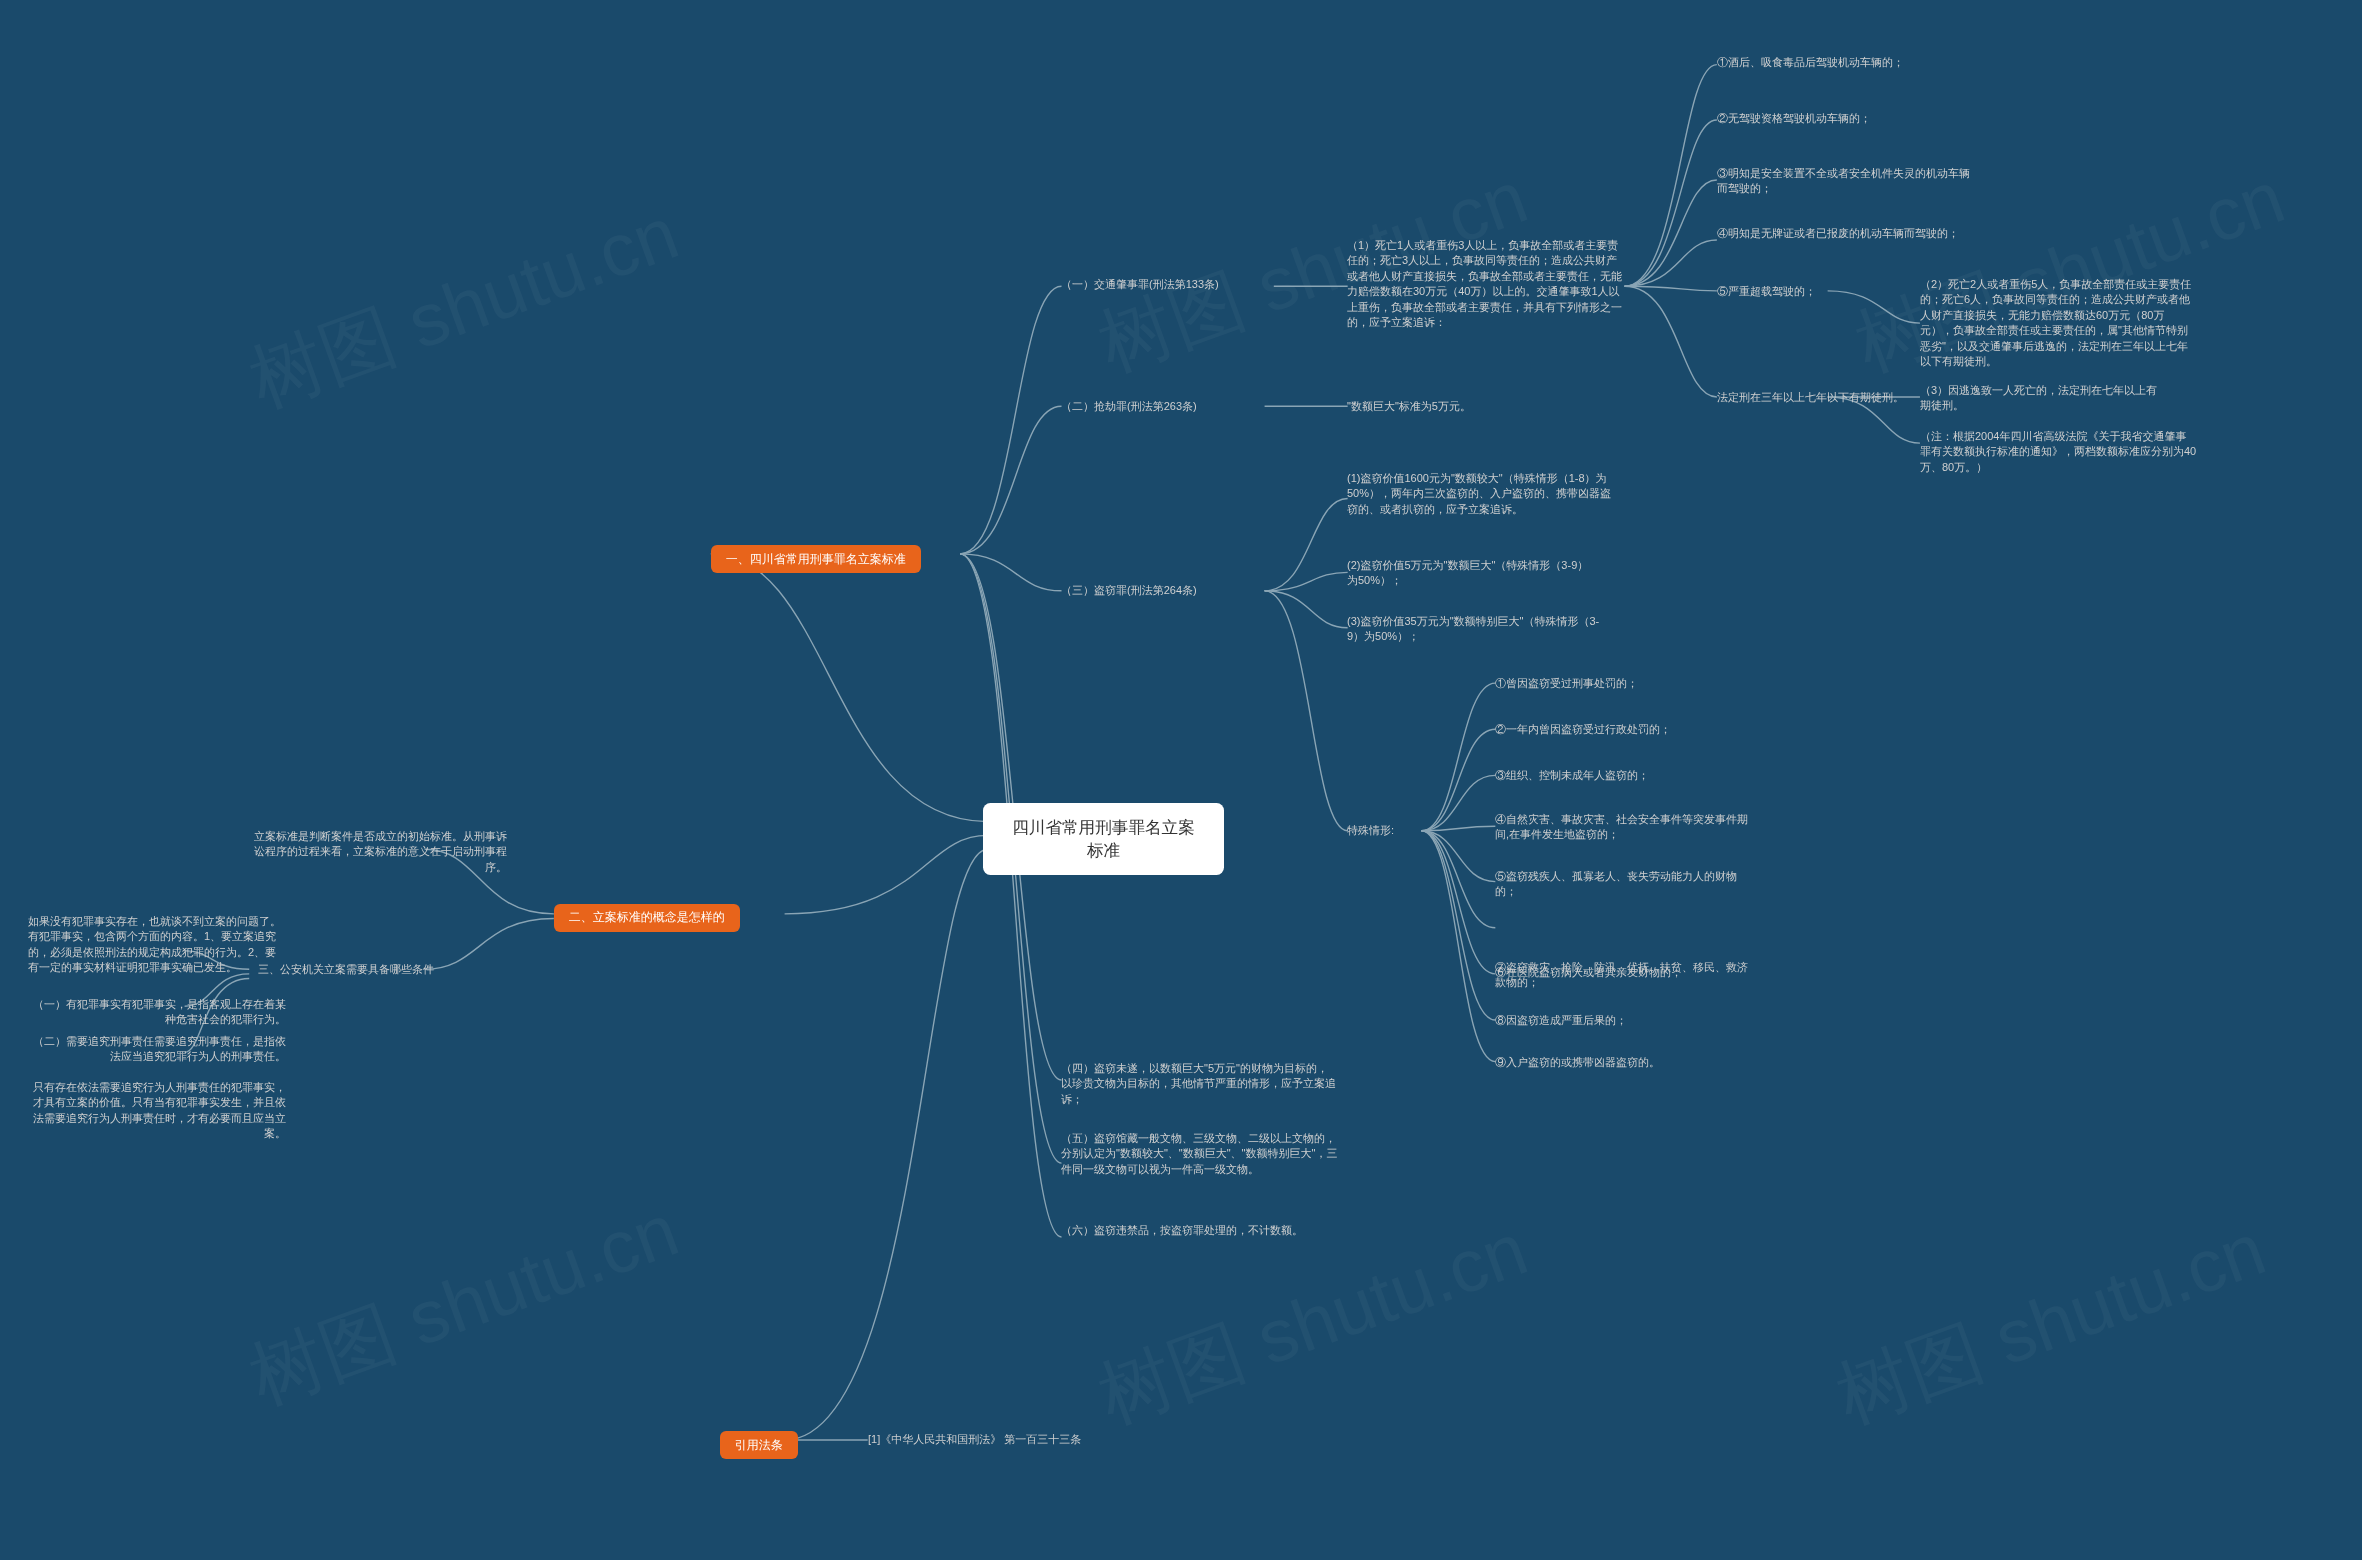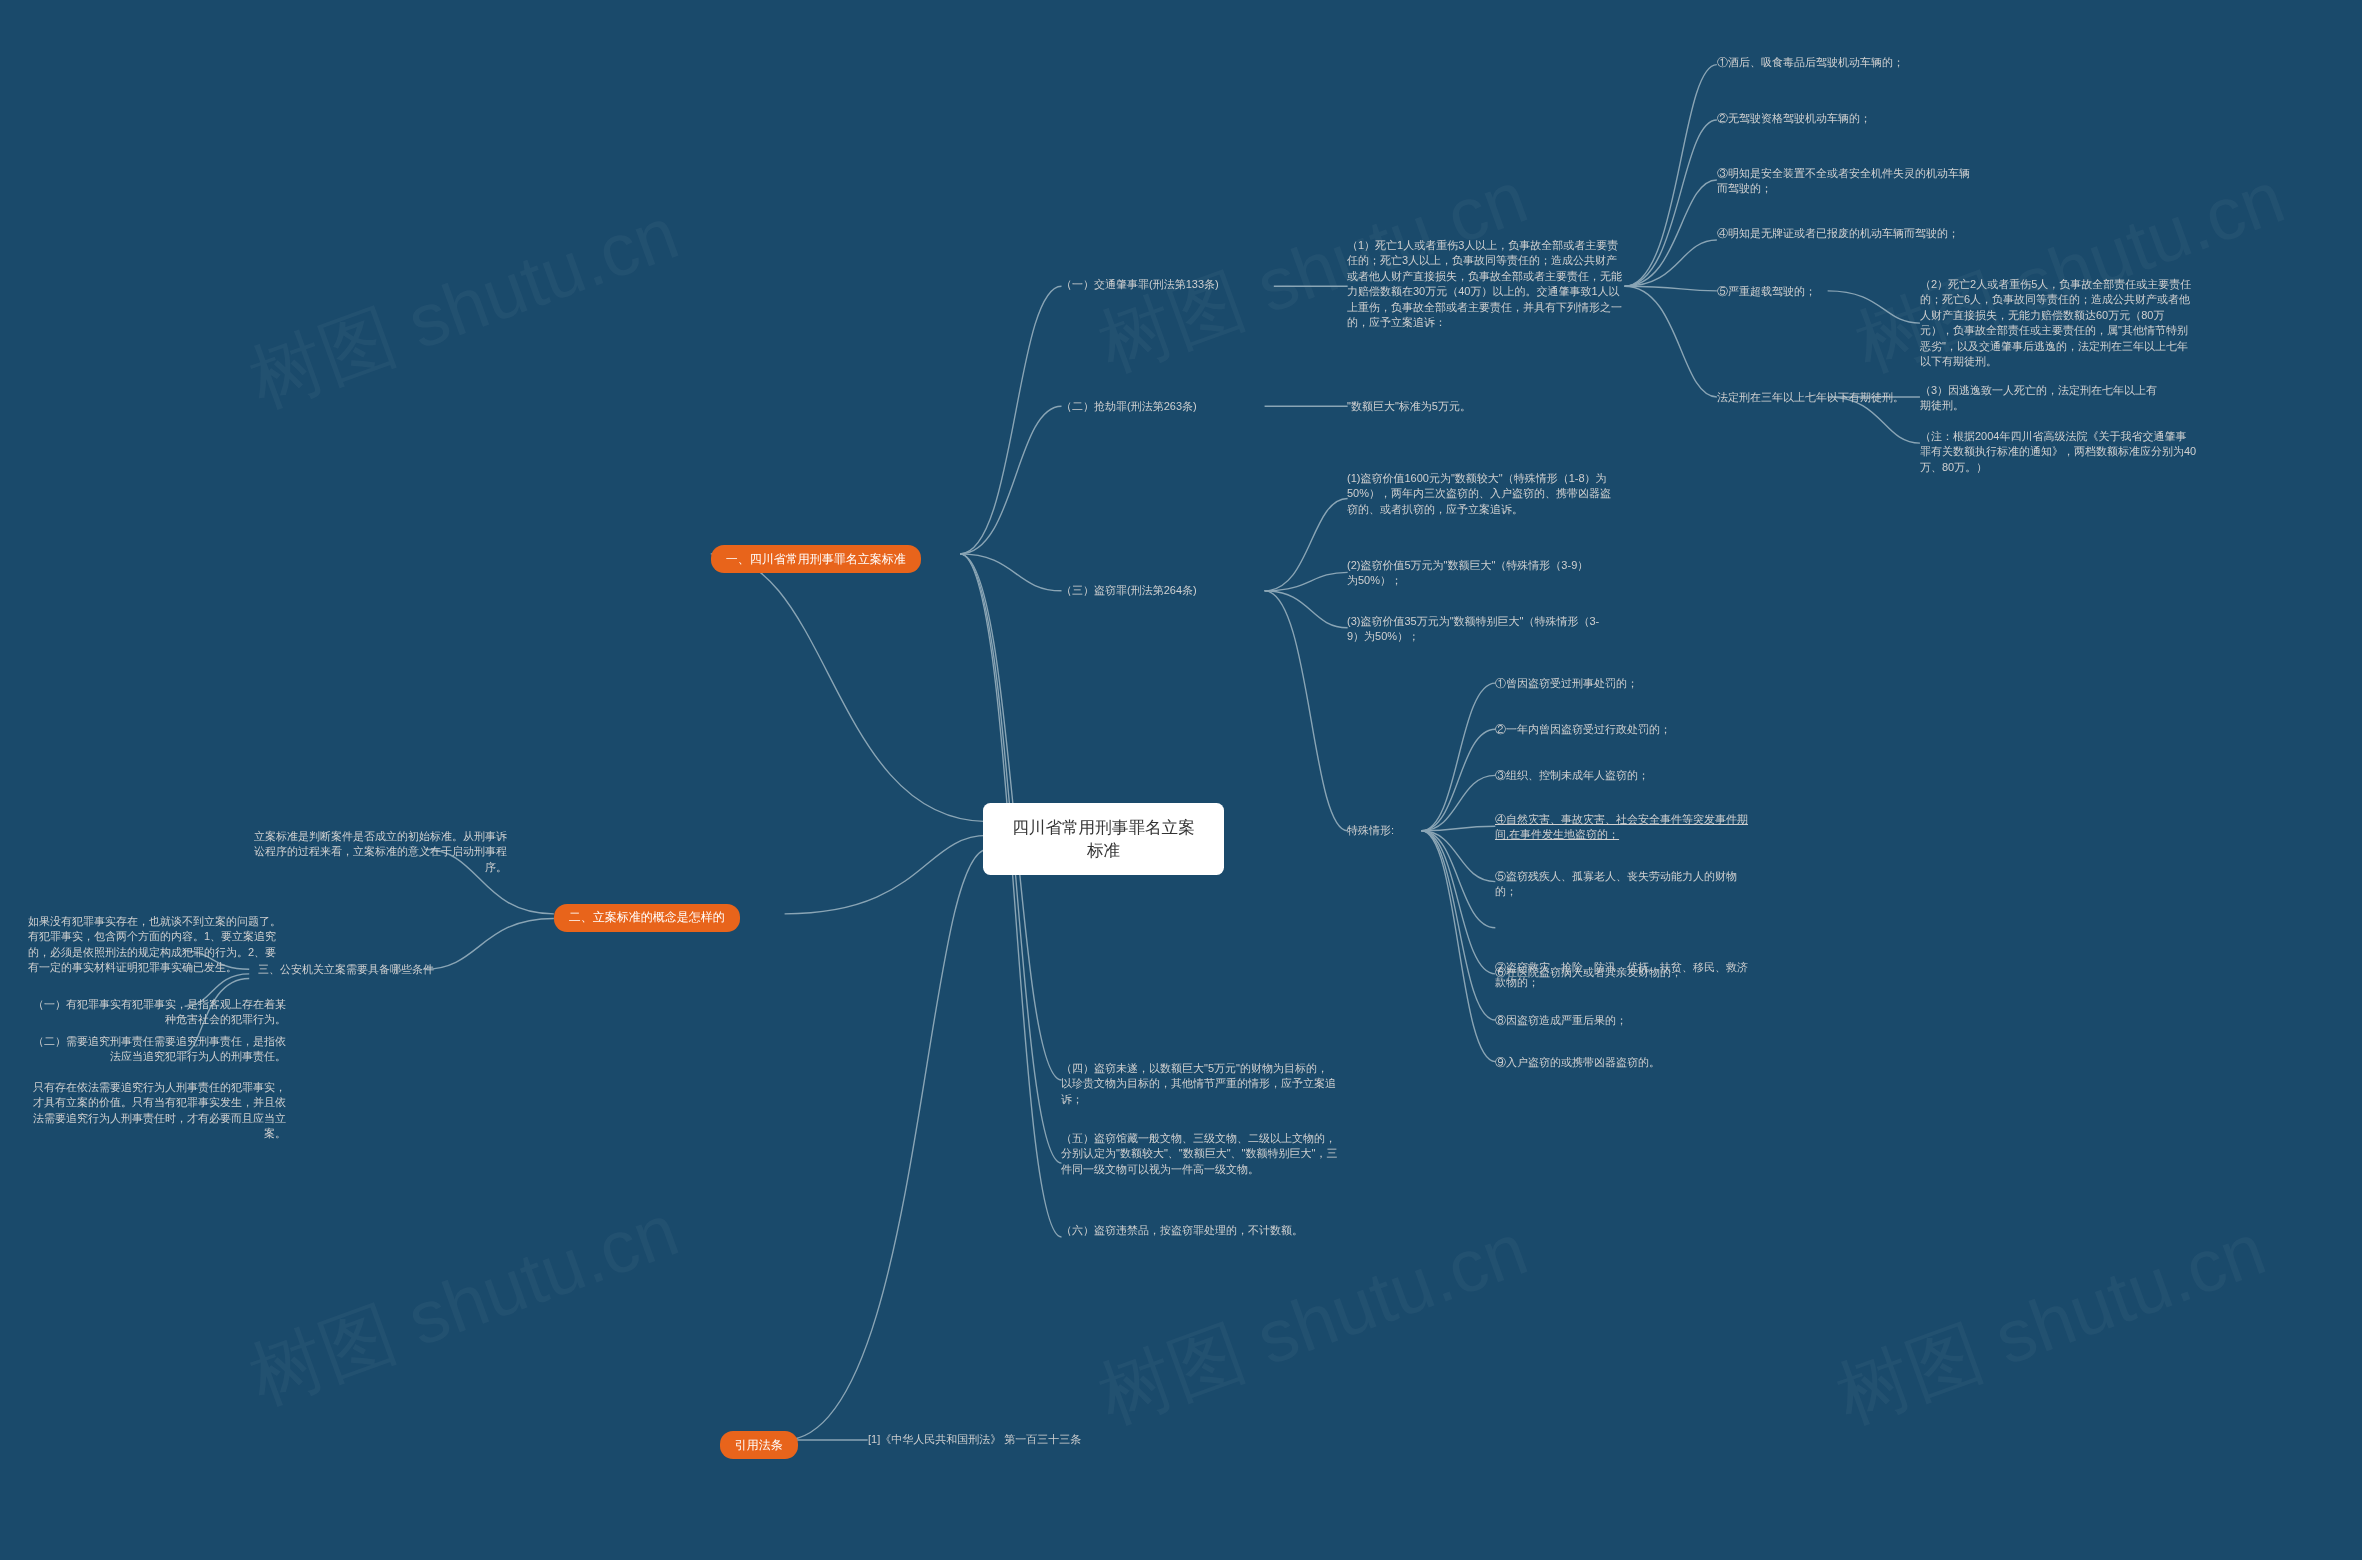--- a/index.html
+++ b/index.html
@@ -1,20 +1,20 @@
 <!DOCTYPE html>
 <html style="font-size:14.8px"><head>
 <meta charset="utf-8">
 <style>
   html,body{margin:0;padding:0;width:2363px;height:1561px;background:#1a4a6b;font-family:"Microsoft YaHei","PingFang SC",sans-serif;overflow:hidden;}
   .canvas{position:relative;width:2363px;height:1561px;}
   svg{position:absolute;top:0;left:0;pointer-events:none;}
   .node{position:absolute;color:#d0d0d0;font-size:11px;line-height:1.4;}
   .root{background:#fff;color:#333;border-radius:7.4px;padding:13px 28px;font-size:16.6px;text-align:center;width:185px;}
-  .pill{background:#e8641b;color:#fff;border-radius:13px;padding:5.5px 14.8px;font-size:12px;display:inline-block;}
+  .pill{background:#e8641b;color:#fff;border-radius:6px;padding:5.5px 14.8px;font-size:12px;display:inline-block;}
   .leaf{max-width:258px;}
   .leaf-wide{max-width:314px;}
   .wm{position:absolute;color:rgba(255,255,255,0.04);font-size:74px;font-weight:300;transform:rotate(-20deg);pointer-events:none;user-select:none;}
 </style>
 </head>
 <body>
 <div class="canvas">
 
 <div class="wm" style="left:240px;top:258px;">树图 shutu.cn</div>
 <div class="wm" style="left:1089px;top:222px;">树图 shutu.cn</div>
@@ -97,21 +97,21 @@
 <div class="node leaf" style="left:1347px;top:399px;">"数额巨大"标准为5万元。</div>
 
 <div class="node leaf" style="left:1061px;top:583px;">（三）盗窃罪(刑法第264条)</div>
 <div class="node leaf-wide" style="left:1347px;top:471px;width:268px;">(1)盗窃价值1600元为"数额较大"（特殊情形（1-8）为50%），两年内三次盗窃的、入户盗窃的、携带凶器盗窃的、或者扒窃的，应予立案追诉。</div>
 <div class="node leaf" style="left:1347px;top:558px;width:249px;">(2)盗窃价值5万元为"数额巨大"（特殊情形（3-9）为50%）；</div>
 <div class="node leaf" style="left:1347px;top:614px;width:268px;">(3)盗窃价值35万元为"数额特别巨大"（特殊情形（3-9）为50%）；</div>
 <div class="node leaf" style="left:1347px;top:823px;">特殊情形:</div>
 <div class="node leaf" style="left:1495px;top:676px;">①曾因盗窃受过刑事处罚的；</div>
 <div class="node leaf" style="left:1495px;top:722px;">②一年内曾因盗窃受过行政处罚的；</div>
 <div class="node leaf" style="left:1495px;top:768px;">③组织、控制未成年人盗窃的；</div>
-<div class="node leaf" style="left:1495px;top:812px;width:258px;text-decoration:underline;">④自然灾害、事故灾害、社会安全事件等突发事件期间,在事件发生地盗窃的；</div>
+<div class="node leaf" style="left:1495px;top:812px;width:258px;">④自然灾害、事故灾害、社会安全事件等突发事件期间,在事件发生地盗窃的；</div>
 <div class="node leaf" style="left:1495px;top:869px;width:258px;">⑤盗窃残疾人、孤寡老人、丧失劳动能力人的财物的；</div>
 <div class="node leaf" style="left:1495px;top:921px;margin-top:44px;">⑥在医院盗窃病人或者其亲友财物的；</div>
 <div class="node leaf" style="left:1495px;top:960px;width:258px;">⑦盗窃救灾、抢险、防汛、优抚、扶贫、移民、救济款物的；</div>
 <div class="node leaf" style="left:1495px;top:1013px;">⑧因盗窃造成严重后果的；</div>
 <div class="node leaf" style="left:1495px;top:1055px;">⑨入户盗窃的或携带凶器盗窃的。</div>
 
 <div class="node leaf-wide" style="left:1061px;top:1061px;width:277px;">（四）盗窃未遂，以数额巨大"5万元"的财物为目标的，以珍贵文物为目标的，其他情节严重的情形，应予立案追诉；</div>
 <div class="node leaf-wide" style="left:1061px;top:1131px;width:277px;">（五）盗窃馆藏一般文物、三级文物、二级以上文物的，分别认定为"数额较大"、"数额巨大"、"数额特别巨大"，三件同一级文物可以视为一件高一级文物。</div>
 <div class="node leaf" style="left:1061px;top:1223px;width:258px;">（六）盗窃违禁品，按盗窃罪处理的，不计数额。</div>
 

